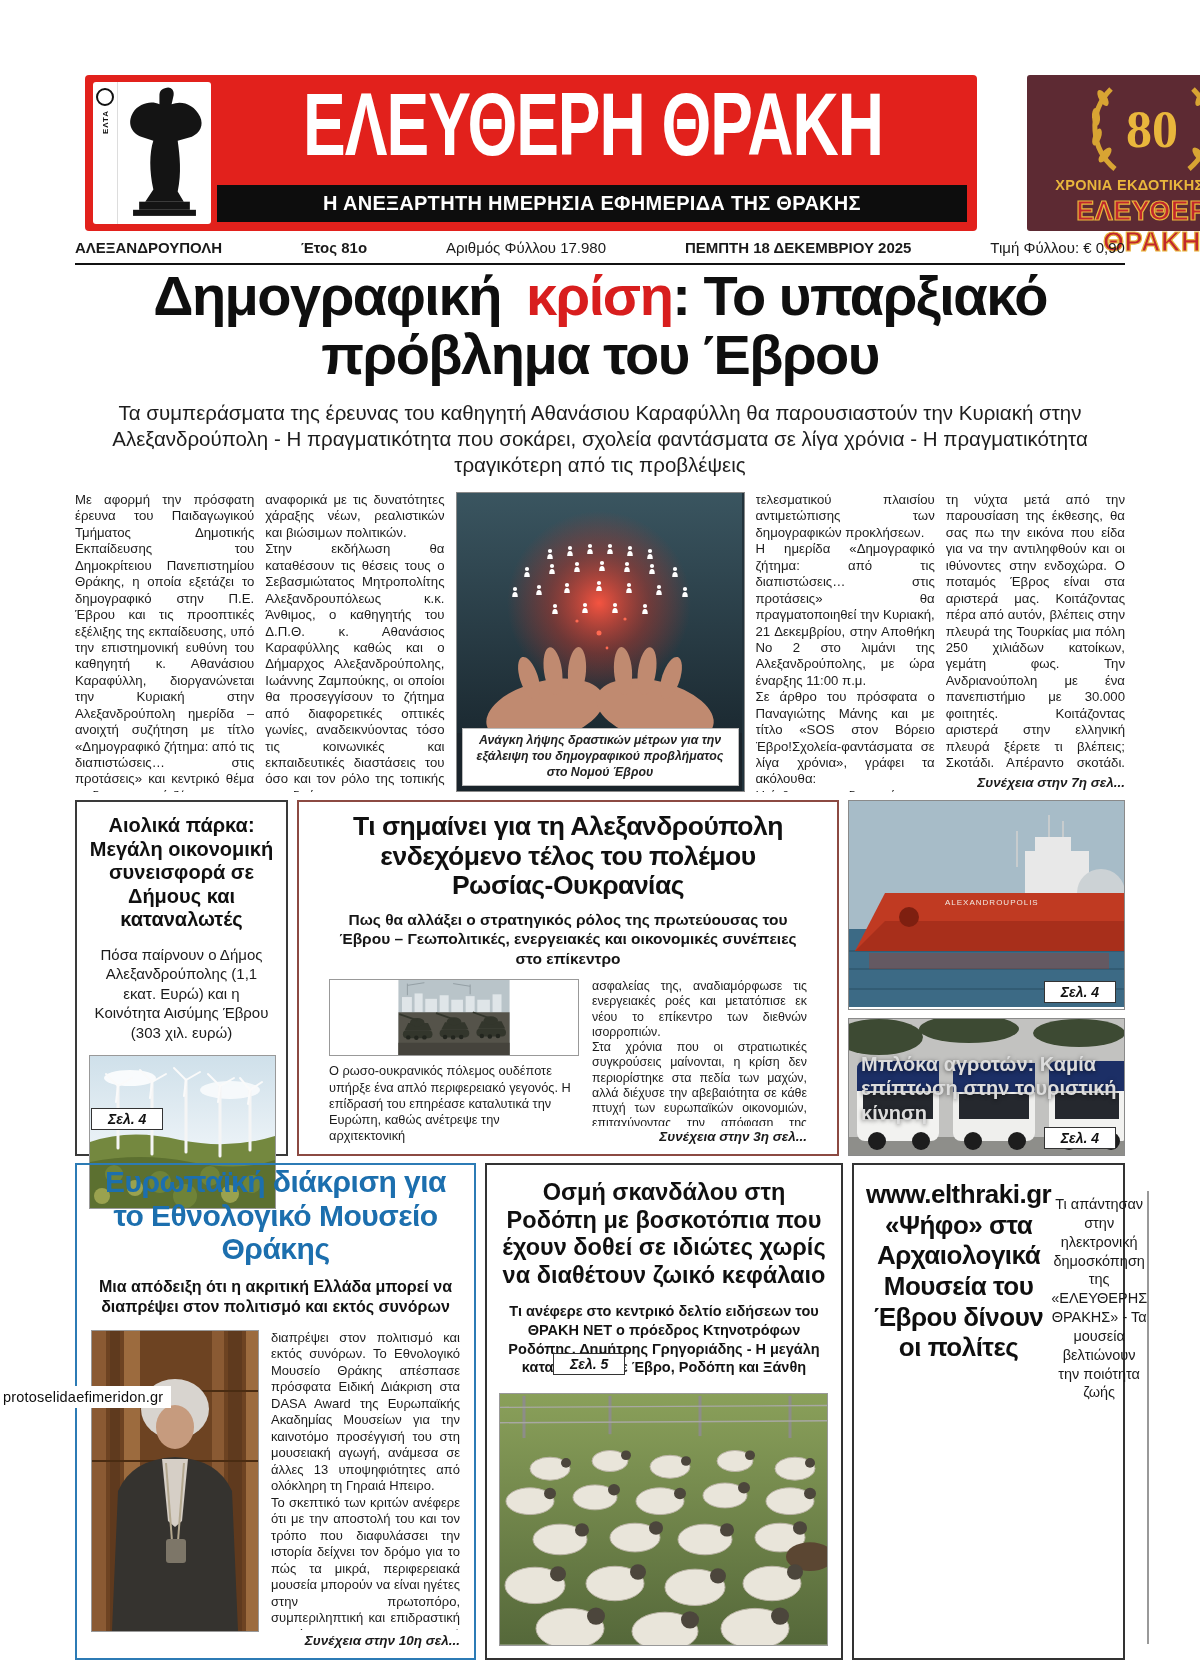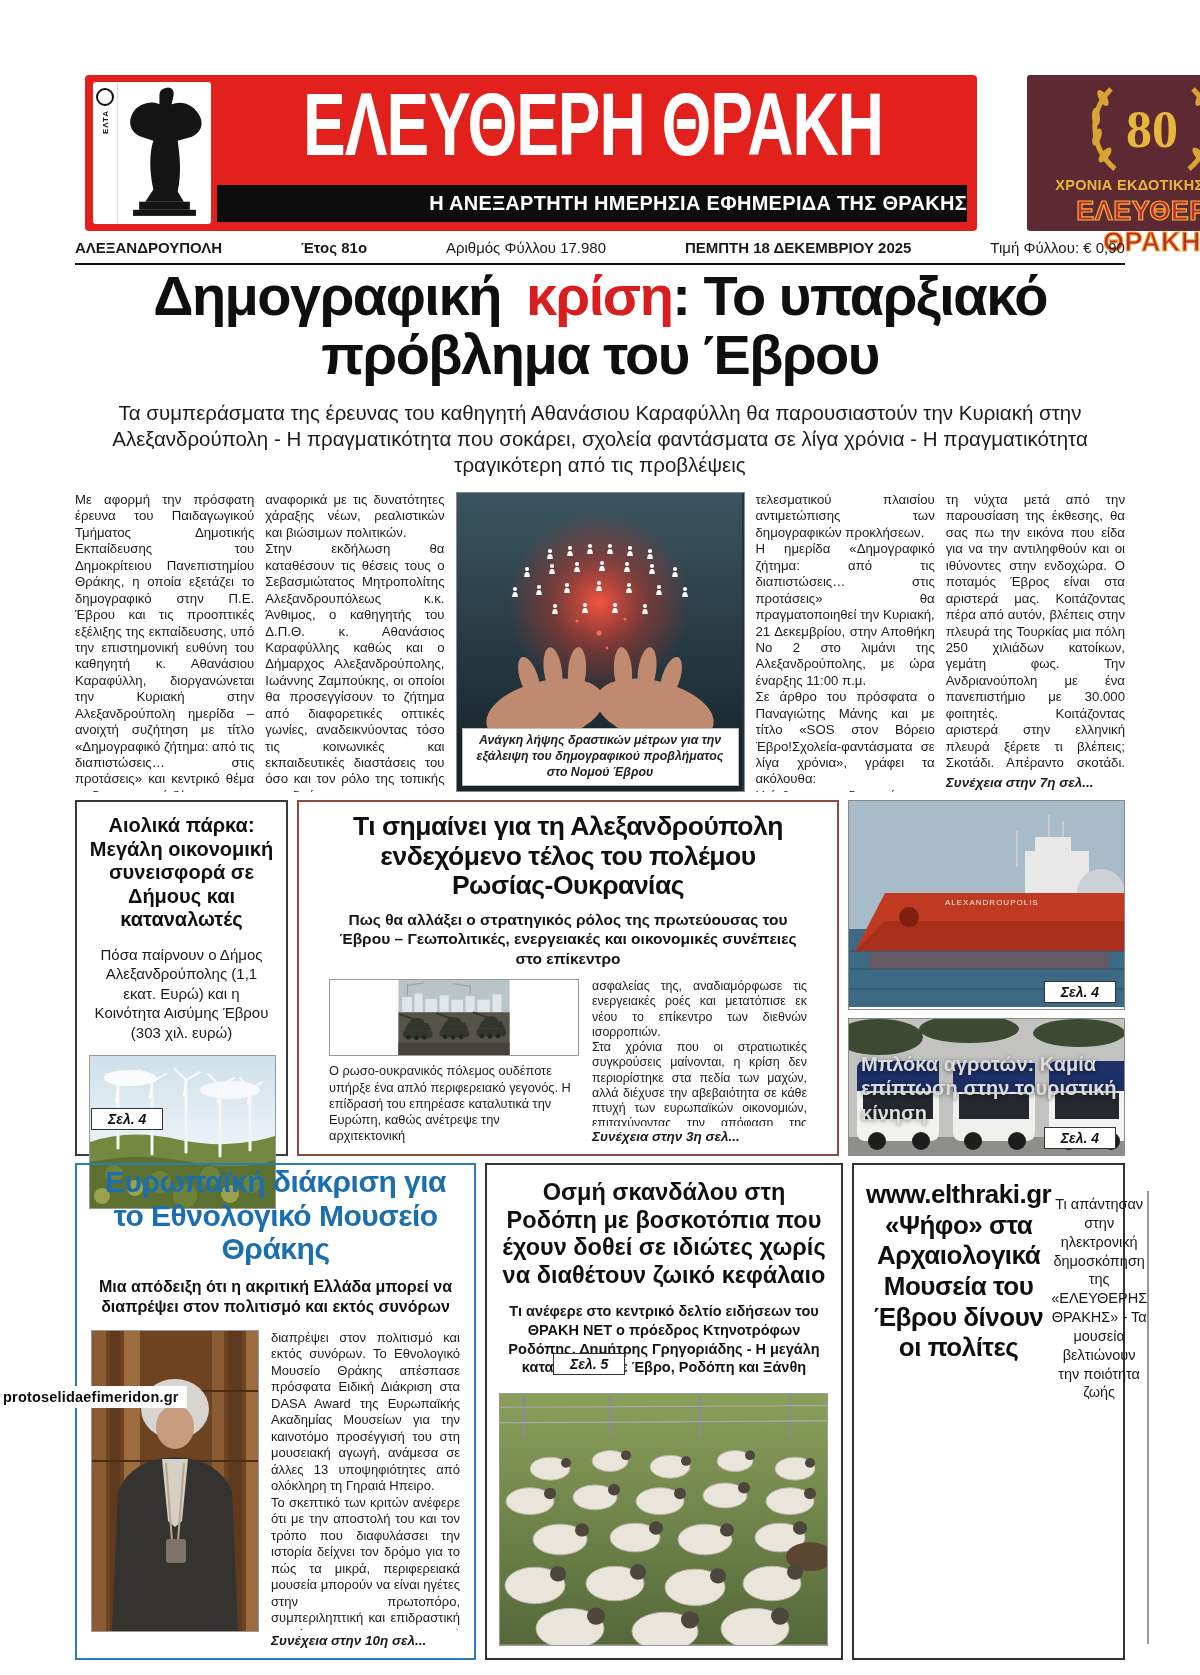--- a/index.html
+++ b/index.html
@@ -9,39 +9,39 @@
   #masthead{position:absolute;top:75px;left:85px;width:1192px;height:156px;display:flex;gap:50px;}
   .brand-box{flex:1;background:#e2211c;position:relative;border-radius:4px;}
   .statue-wrap{position:absolute;left:8px;top:7px;bottom:7px;width:118px;background:#fff;border-radius:3px;display:flex;}
   .elta-strip{width:24px;border-right:1px solid #ddd;display:flex;flex-direction:column;align-items:center;padding-top:6px;gap:4px;}
   .elta-dot{width:14px;height:14px;border-radius:50%;border:2px solid #111;}
   .elta-txt{font-size:8px;font-weight:bold;letter-spacing:1px;writing-mode:vertical-rl;transform:rotate(180deg);color:#111;}
   .statue-svg{flex:1;}
   .brand-title{position:absolute;left:132px;right:8px;top:2px;height:104px;display:flex;align-items:center;justify-content:center;
                color:#fff;font-weight:bold;font-size:64px;letter-spacing:-1px;transform:scaleY(1.38);transform-origin:center 60%;white-space:nowrap;}
   .brand-subtitle{position:absolute;left:132px;right:10px;bottom:9px;background:#0d0d0d;color:#fff;font-weight:bold;
-                  font-size:20px;text-align:right;padding:7px 0;letter-spacing:.3px;}
+                  font-size:20px;text-align:center;padding:7px 0;letter-spacing:.3px;}
   .anniv-box{width:250px;background:#5d2a33;text-align:center;position:relative;border-radius:3px;padding-top:4px;box-sizing:border-box;}
   .anniv-line1{color:#e9b63c;font-weight:bold;font-size:14.5px;margin-top:-2px;letter-spacing:.3px;}
   .anniv-line2{margin-top:3px;font-size:27px;font-weight:bold;color:#c1272d;-webkit-text-stroke:1.2px #e9b63c;letter-spacing:.5px;}
   
   #dateline{position:absolute;top:239px;left:75px;width:1050px;display:flex;justify-content:space-between;align-items:baseline;
             font-size:15px;border-bottom:2px solid #111;padding-bottom:7px;}
   #dateline .b{font-weight:bold;}
   
   #headline{position:absolute;top:266px;left:60px;width:1080px;text-align:center;font-weight:bold;font-size:56px;
             line-height:1.06;letter-spacing:-1.5px;color:#0f0f0f;}
   #headline .hl{color:#d81e1e;margin-left:11px;}
   #deck{position:absolute;top:400px;left:100px;width:1000px;text-align:center;font-size:20.5px;line-height:1.27;color:#1d1d1d;}
   
   #lead-cols{position:absolute;top:492px;left:75px;width:1050px;height:300px;display:flex;gap:11px;}
   .news-col{width:184px;font-size:13.2px;line-height:1.245;text-align:justify;color:#1c1c1c;white-space:pre-line;overflow:hidden;}
   .col-flex{display:flex;flex-direction:column;}
   .col-flex .coltext{flex:1;overflow:hidden;white-space:pre-line;}
-  .continuation{font-weight:bold;font-style:italic;text-align:left;font-size:13.5px;margin-top:3px;flex:none;}
+  .continuation{font-weight:bold;font-style:italic;text-align:right;font-size:13.5px;margin-top:3px;flex:none;}
   .lead-photo{width:287px;flex:none;border:1px solid #8a8a8a;position:relative;background:#22333c;}
   .lead-photo svg{display:block;}
   .photo-caption{position:absolute;left:5px;right:5px;bottom:5px;background:#fff;border:1px solid #bbb;
                  font-size:12.3px;font-weight:bold;font-style:italic;text-align:center;line-height:1.3;padding:4px 6px;color:#222;}
   
   #mid-band{position:absolute;top:800px;left:75px;width:1050px;height:356px;display:flex;gap:9px;}
   #wind-box{width:213px;flex:none;border:2px solid #3a3a3a;box-sizing:border-box;padding:12px 12px 10px;position:relative;}
   .wind-title{font-weight:bold;font-size:20px;text-align:center;line-height:1.18;color:#101010;}
   .wind-deck{font-size:15px;text-align:center;line-height:1.3;margin-top:13px;color:#1b1b1b;}
   .wind-img{margin-top:13px;border:1px solid #999;}
@@ -80,21 +80,21 @@
   .rodopi-headline{font-weight:bold;font-size:23.5px;text-align:center;line-height:1.18;color:#101010;}
   .rodopi-deck{font-weight:bold;font-size:14.5px;text-align:center;line-height:1.3;margin-top:12px;color:#141414;}
   #rodopi-box .page-tag{position:absolute;left:66px;top:188px;z-index:2;background:#fff;}
   .rodopi-img{margin-top:16px;flex:1;border:1px solid #999;overflow:hidden;}
   #elthraki-box{width:273px;flex:none;border:2px solid #333;box-sizing:border-box;padding:14px 12px;display:flex;flex-direction:row;}
   .elthraki-headline{font-weight:bold;font-size:26px;text-align:center;line-height:1.18;letter-spacing:-.5px;color:#0f0f0f;}
   .elthraki-deck{font-size:14.5px;text-align:center;line-height:1.3;margin-top:16px;color:#1a1a1a;}
   .elthraki-img{position:relative;margin-top:12px;flex:1;border:1px solid #999;overflow:hidden;}
   .elthraki-img .page-tag{position:absolute;right:8px;top:8px;background:#fff;}
   
-  #watermark{position:absolute;left:0;top:1386px;background:#fff;font-weight:bold;font-size:14.5px;
+  #watermark{position:absolute;left:0;top:1386px;background:#fff;font-weight:normal;font-size:14.5px;
              padding:3px 8px 3px 3px;color:#0d0d0d;z-index:10;letter-spacing:.2px;}
 </style>
 </head>
 <body>
 
 <div class="sheet">
 
   <div id="masthead">
     <div class="brand-box">
       <div class="statue-wrap">

